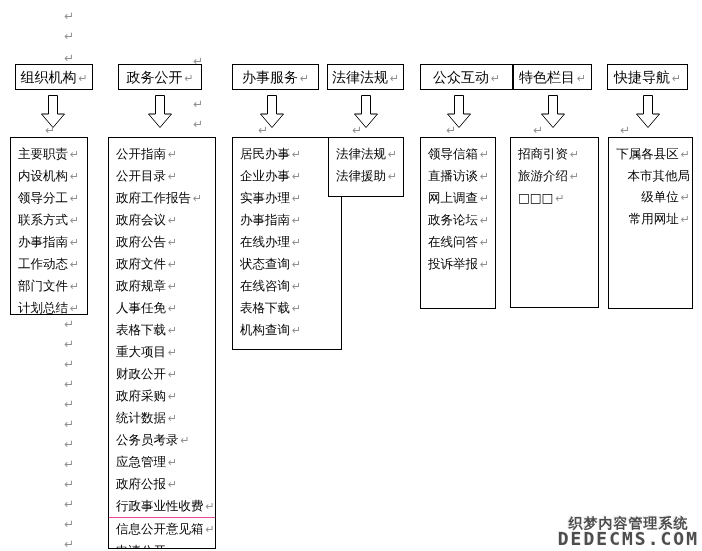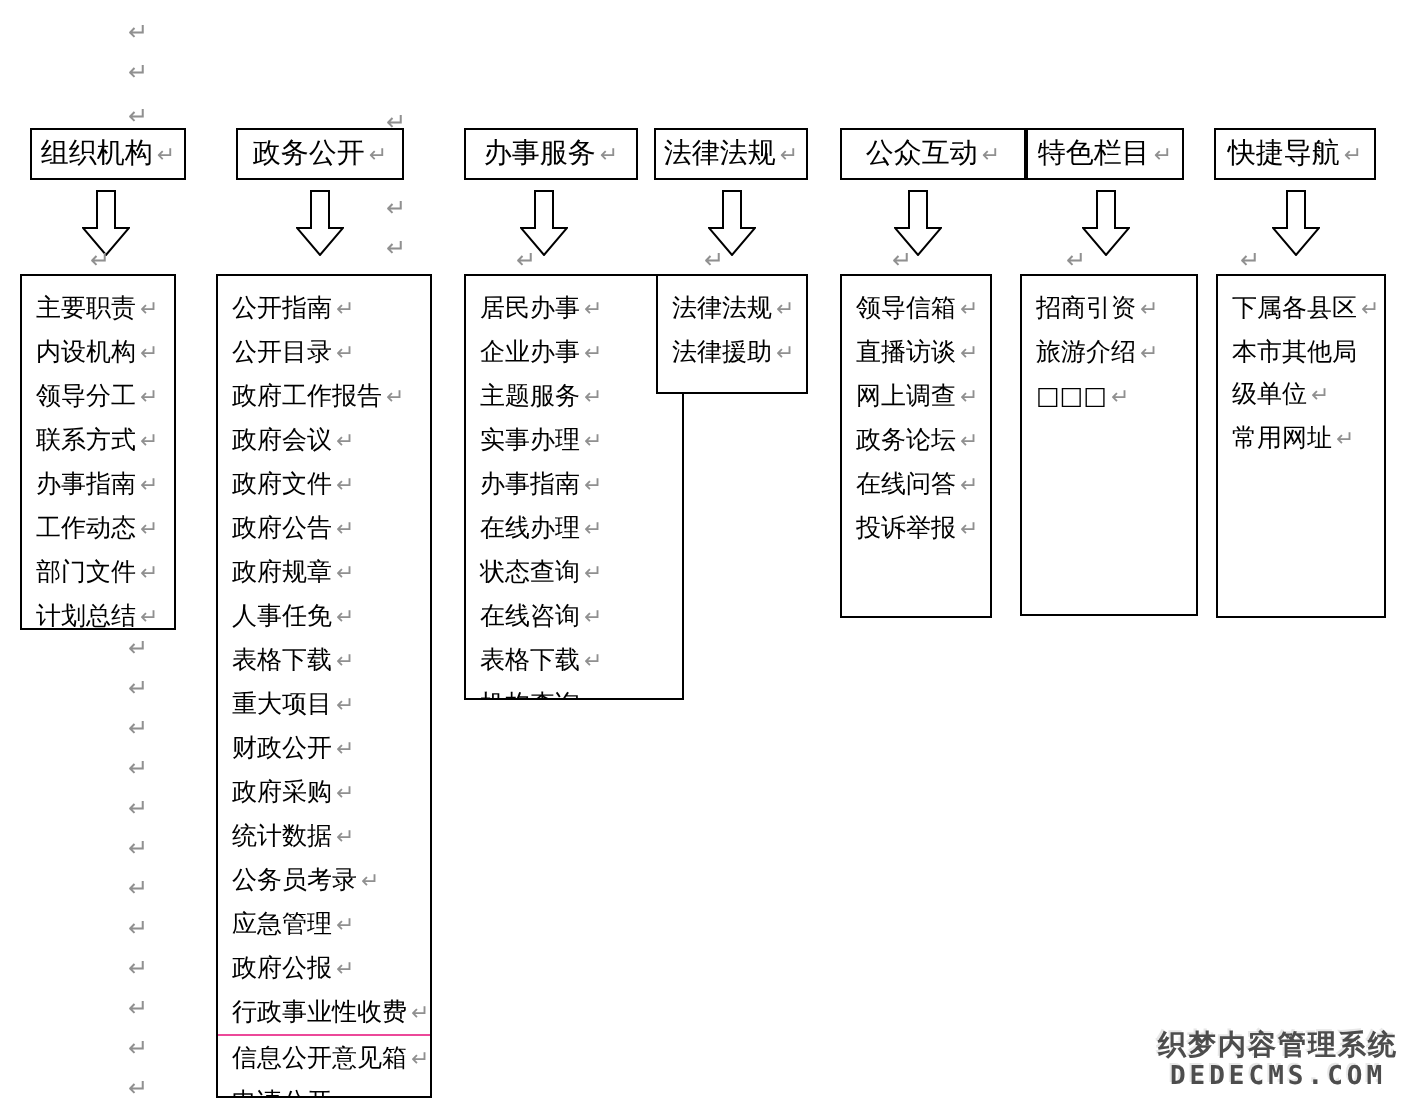--- a/index.html
+++ b/index.html
@@ -15,25 +15,25 @@
   .p{color:#909090;font-size:11px;margin-left:2px;}
   .pmark{position:absolute;color:#909090;font-size:12px;line-height:12px;}
   
   .col-1 .hdr{left:15px;width:78px;}  .col-1 .arrow{left:41px;}  .col-1 .list{left:10px;width:78px;height:178px;}
   .col-2 .hdr{left:118px;width:84px;} .col-2 .arrow{left:148px;} .col-2 .list{left:108px;width:108px;height:412px;}
   .col-3 .hdr{left:232px;width:87px;} .col-3 .arrow{left:260px;} .col-3 .list{left:232px;width:110px;height:213px;}
   .col-4 .hdr{left:327px;width:77px;} .col-4 .arrow{left:354px;} .col-4 .list{left:328px;width:76px;height:60px;}
   .col-5 .hdr{left:420px;width:93px;} .col-5 .arrow{left:447px;} .col-5 .list{left:420px;width:76px;height:172px;}
   .col-6 .hdr{left:513px;width:79px;} .col-6 .arrow{left:541px;} .col-6 .list{left:510px;width:89px;height:171px;}
   .col-7 .hdr{left:607px;width:81px;} .col-7 .arrow{left:636px;} .col-7 .list{left:608px;width:85px;height:172px;}
-  .col-7 .item{white-space:normal;}
+  .col-7 .item{white-space:normal;text-align:right;}
   
   .watermark{position:absolute;right:3px;bottom:5px;text-align:center;font-weight:bold;color:#4d4d4d;text-shadow:1px 1px 0 #ffffff,-1px -1px 0 #e8e8e8;}
   .wm1{font-size:14px;letter-spacing:1px;line-height:16px;}
-  .wm2{font-size:13px;letter-spacing:2px;line-height:15px;font-family:"DejaVu Sans Mono",monospace;}
+  .wm2{font-size:18px;letter-spacing:2px;line-height:15px;font-family:"DejaVu Sans Mono",monospace;}
 </style>
 </head>
 <body>
 
 <div id="diagram">
 
   <div class="watermark">
     <div class="wm1">织梦内容管理系统</div>
     <div class="wm2">DEDECMS.COM</div>
   </div>
@@ -60,22 +60,22 @@
       <span class="t">政务公开</span><span class="p">↵</span>
     </div>
     <svg class="arrow" viewBox="0 0 24 33">
       <polygon points="7.5,0.5 16.5,0.5 16.5,19 23.5,19 12,32.5 0.5,19 7.5,19" fill="#ffffff" stroke="#000000" stroke-width="1"></polygon>
     </svg>
     <div class="box list">
         <div class="item"><span>公开指南</span><span class="p">↵</span></div>
         <div class="item"><span>公开目录</span><span class="p">↵</span></div>
         <div class="item"><span>政府工作报告</span><span class="p">↵</span></div>
         <div class="item"><span>政府会议</span><span class="p">↵</span></div>
+        <div class="item"><span>政府公告</span><span class="p">↵</span></div>
         <div class="item"><span>政府文件</span><span class="p">↵</span></div>
-        <div class="item"><span>政府公告</span><span class="p">↵</span></div>
         <div class="item"><span>政府规章</span><span class="p">↵</span></div>
         <div class="item"><span>人事任免</span><span class="p">↵</span></div>
         <div class="item"><span>表格下载</span><span class="p">↵</span></div>
         <div class="item"><span>重大项目</span><span class="p">↵</span></div>
         <div class="item"><span>财政公开</span><span class="p">↵</span></div>
         <div class="item"><span>政府采购</span><span class="p">↵</span></div>
         <div class="item"><span>统计数据</span><span class="p">↵</span></div>
         <div class="item"><span>公务员考录</span><span class="p">↵</span></div>
         <div class="item"><span>应急管理</span><span class="p">↵</span></div>
         <div class="item"><span>政府公报</span><span class="p">↵</span></div>
@@ -87,21 +87,20 @@
     <div class="col col-3">
     <div class="box hdr">
       <span class="t">办事服务</span><span class="p">↵</span>
     </div>
     <svg class="arrow" viewBox="0 0 24 33">
       <polygon points="7.5,0.5 16.5,0.5 16.5,19 23.5,19 12,32.5 0.5,19 7.5,19" fill="#ffffff" stroke="#000000" stroke-width="1"></polygon>
     </svg>
     <div class="box list">
         <div class="item"><span>居民办事</span><span class="p">↵</span></div>
         <div class="item"><span>企业办事</span><span class="p">↵</span></div>
-        <div class="item"><span>主题服务</span><span class="p">↵</span></div>
         <div class="item"><span>实事办理</span><span class="p">↵</span></div>
         <div class="item"><span>办事指南</span><span class="p">↵</span></div>
         <div class="item"><span>在线办理</span><span class="p">↵</span></div>
         <div class="item"><span>状态查询</span><span class="p">↵</span></div>
         <div class="item"><span>在线咨询</span><span class="p">↵</span></div>
         <div class="item"><span>表格下载</span><span class="p">↵</span></div>
         <div class="item"><span>机构查询</span><span class="p">↵</span></div>
       </div>
   </div>
     <div class="col col-4">

